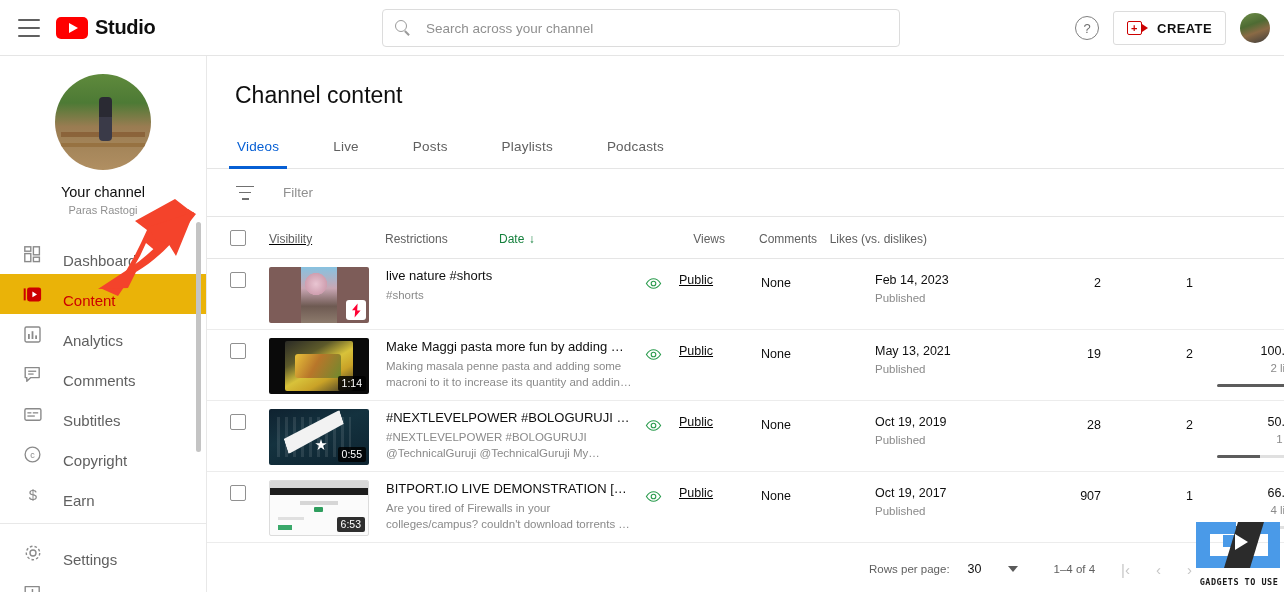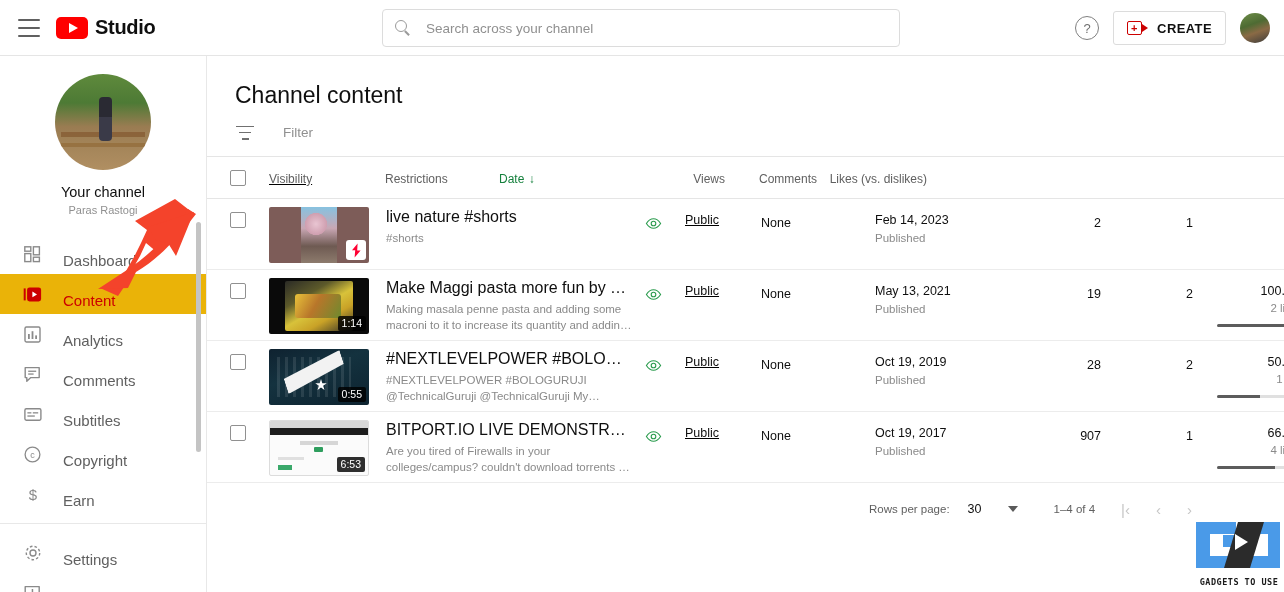--- a/index.html
+++ b/index.html
@@ -164,37 +164,37 @@
   .thead .c-video { align-items: center; }
   .thumb {
     width: 100px; height: 56px; flex: 0 0 auto; position: relative; overflow: hidden;
     border-radius: 2px; margin-top: 8px;
   }
   .dur {
     position: absolute; right: 3px; bottom: 3px; background: rgba(0,0,0,.82); color: #fff;
     font-size: 10.5px; padding: 1px 4px; border-radius: 2px; line-height: 13px;
   }
   .vmeta { margin-left: 17px; padding-top: 9px; overflow: hidden; }
-  .vtitle { font-size: 16px; color: #0f0f0f; white-space: nowrap; overflow: hidden; text-overflow: ellipsis; max-width: 248px; }
+  .vtitle { font-size: 13px; color: #0f0f0f; white-space: nowrap; overflow: hidden; text-overflow: ellipsis; max-width: 248px; }
   .vdesc { font-size: 11.5px; color: #8a8a8a; line-height: 16px; margin-top: 4px; max-width: 248px; }
   .vdesc span { display: block; white-space: nowrap; overflow: hidden; text-overflow: ellipsis; }
 
   .c-vis { width: 116px; flex: 0 0 auto; text-decoration: underline; }
   .c-res { width: 114px; flex: 0 0 auto; }
   .c-date { width: 140px; flex: 0 0 auto; }
   .c-views { width: 86px; flex: 0 0 auto; text-align: right; }
   .c-comm { width: 92px; flex: 0 0 auto; text-align: right; }
   .c-likes { width: 110px; flex: 0 0 auto; text-align: right; }
 
   .th { font-size: 12px; color: #606060; }
   .th.sorted { color: #15803d; font-weight: 400; }
   .thead .c-vis, .thead .c-res, .thead .c-date { padding-left: 0; }
 
   .row .c-vis, .row .c-res, .row .c-date, .row .c-views, .row .c-comm, .row .c-likes { padding-top: 14px; }
-  .vis-cell { display: flex; align-items: center; gap: 23px; }
+  .vis-cell { display: flex; align-items: center; gap: 17px; }
   .eye { width: 17px; height: 11px; position: relative; flex: 0 0 auto; }
   .cell-text { font-size: 12.5px; color: #0f0f0f; }
   .cell-sub { font-size: 11.5px; color: #8a8a8a; margin-top: 5px; }
   .likes-pct { font-size: 12.5px; color: #0f0f0f; }
   .likes-count { font-size: 11.5px; color: #8a8a8a; margin-top: 4px; }
   .likebar { width: 86px; height: 3px; background: #e0e0e0; margin-left: auto; margin-top: 10px; border-radius: 2px; overflow: hidden; }
   .likebar i { display: block; height: 100%; background: #5c5c5c; }
 
   
   .tfooter { display: flex; align-items: center; justify-content: flex-end; height: 52px; padding-right: 92px; gap: 0; }
@@ -366,20 +366,37 @@
       <span class="nlabel">Send feedback</span>
     </div>
   </div>
 
   <div class="sb-scroll"></div>
 </div>
 
 <div class="main">
   <div class="page-title">Channel content</div>
 
+  <div class="tabs">
+    <div class="tab active">
+        <span>Videos</span>
+      </div>
+    <div class="tab">
+        <span>Live</span>
+      </div>
+    <div class="tab">
+        <span>Posts</span>
+      </div>
+    <div class="tab">
+        <span>Playlists</span>
+      </div>
+    <div class="tab">
+        <span>Podcasts</span>
+      </div>
+  </div>
 
   <div class="filterbar">
     <div class="filter-icon">
         <i></i>
         <i></i>
         <i></i>
       </div>
     <input class="filter-input" value="" placeholder="Filter" style="">
   </div>
 

